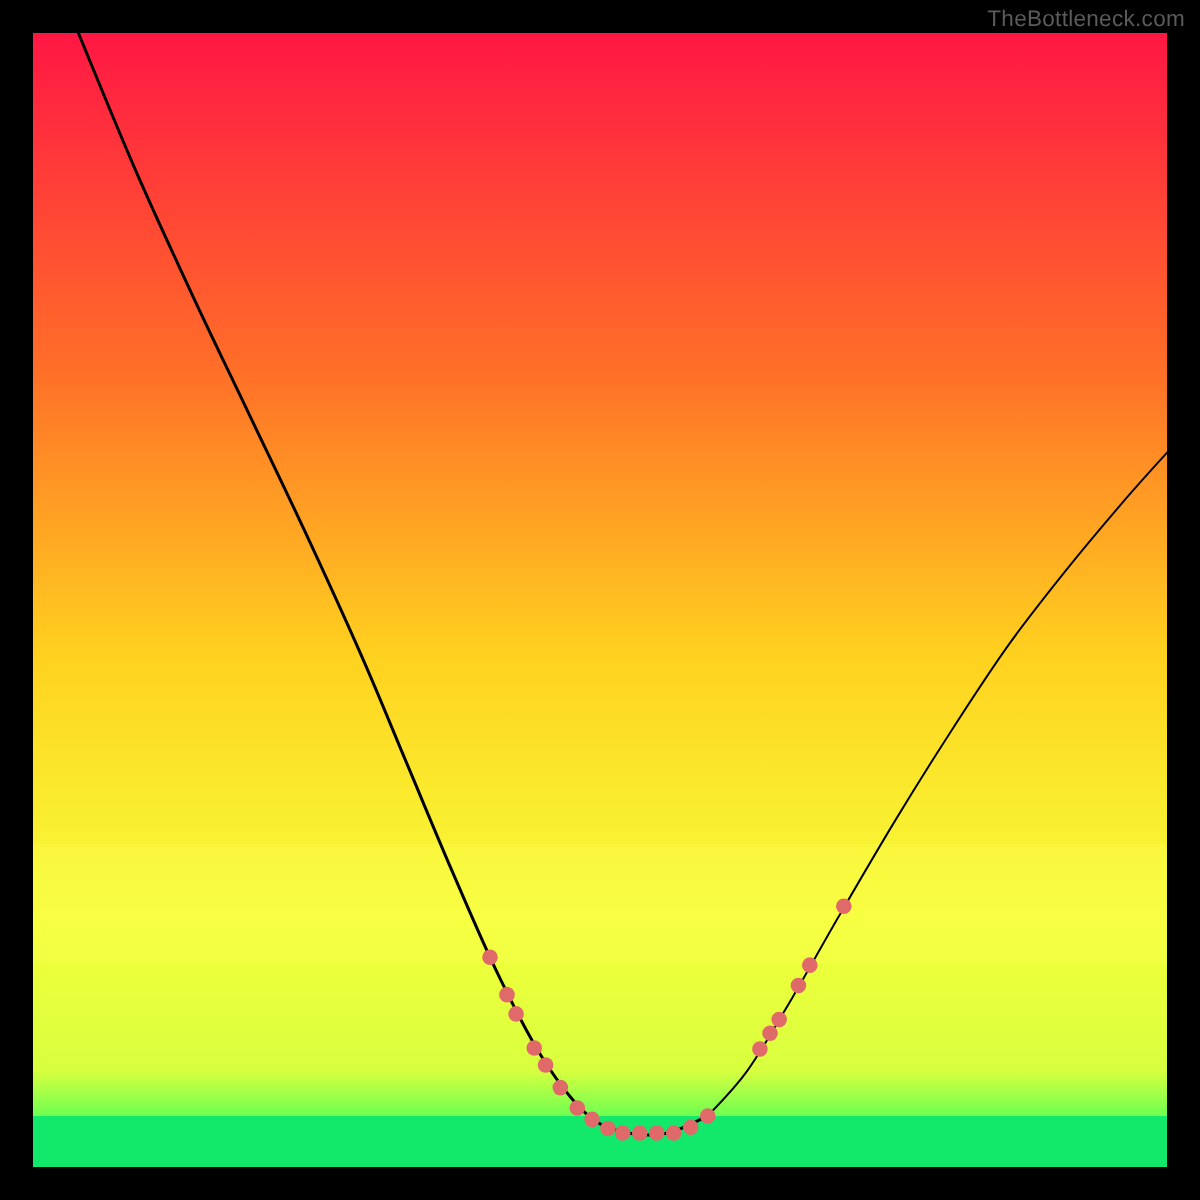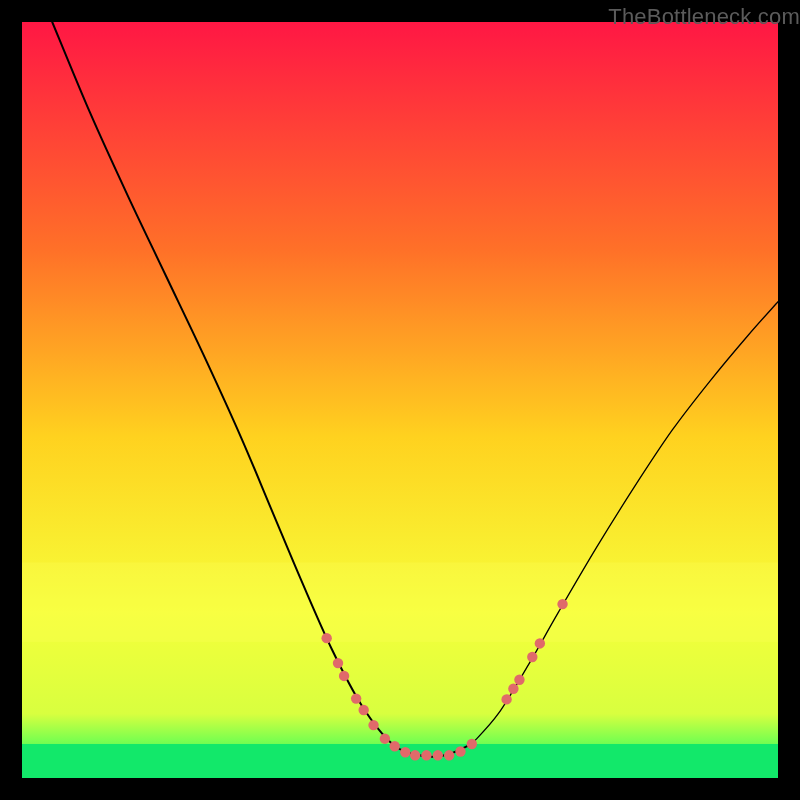--- a/index.html
+++ b/index.html
@@ -22,23 +22,23 @@
   .plot {
     position: absolute;
     left: 0;
     top: 0;
     width: 756px;
     height: 756px;
   }
   .watermark {
     position: absolute;
     top: 4px;
-    right: 0;
+    right: 10px;
     color: #5b5b5b;
-    font-size: 22px;
+    font-size: 15px;
     font-weight: 500;
     letter-spacing: 0.2px;
     user-select: none;
     text-align: right;
   }
 </style>
 </head>
 <body>
 
 <div class="frame">

